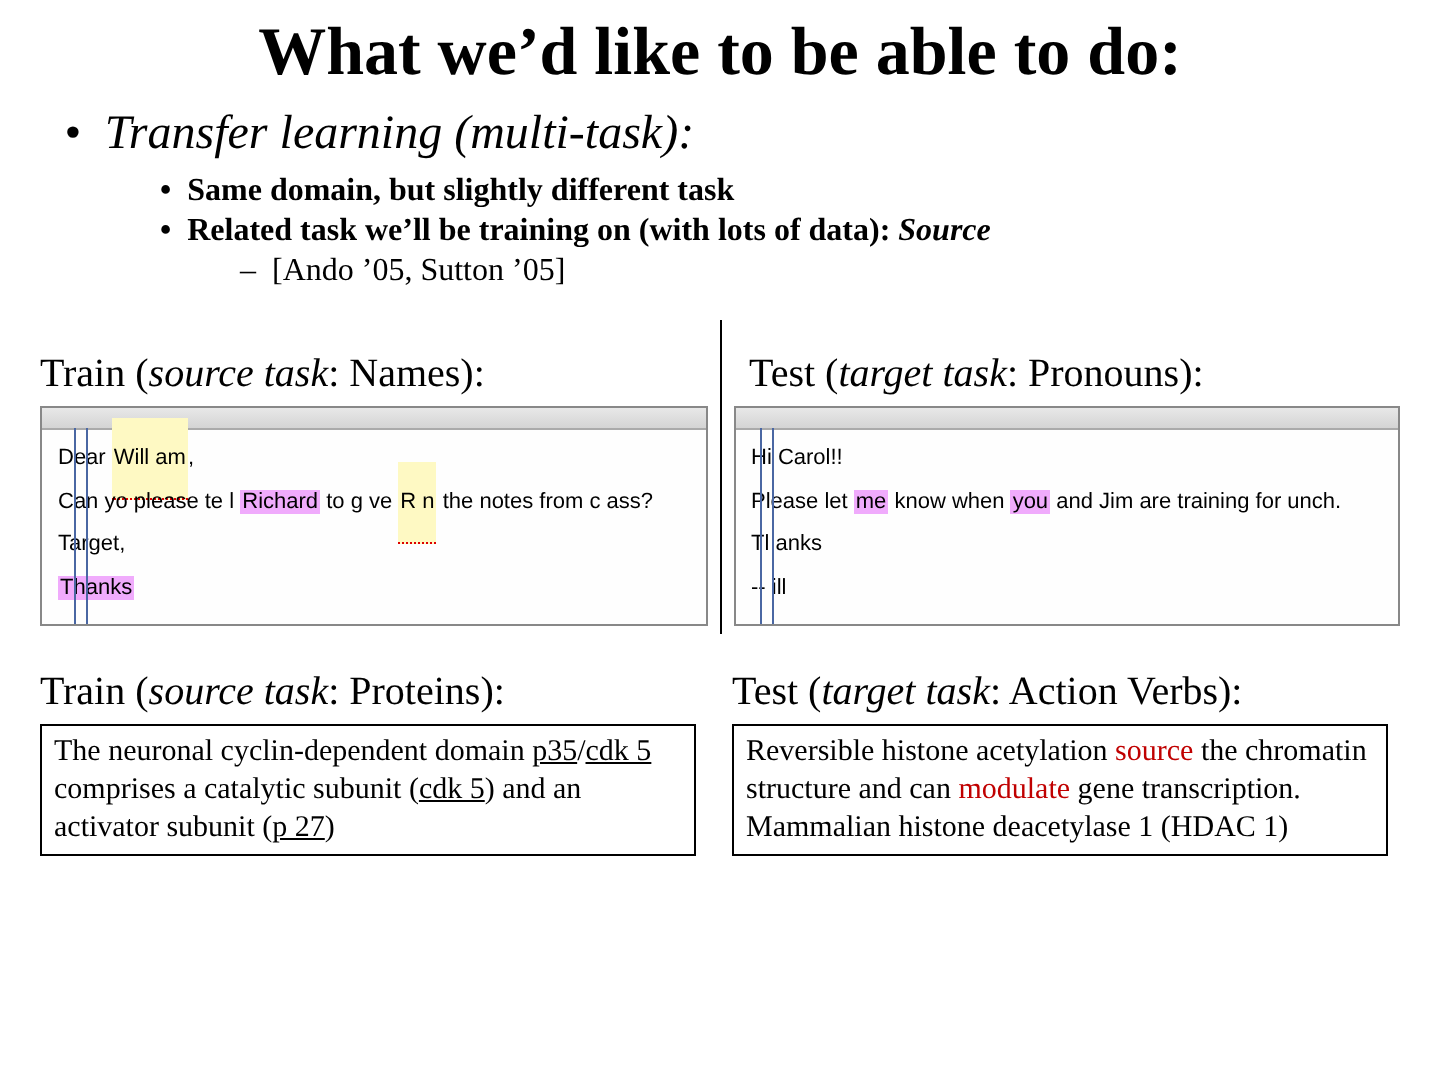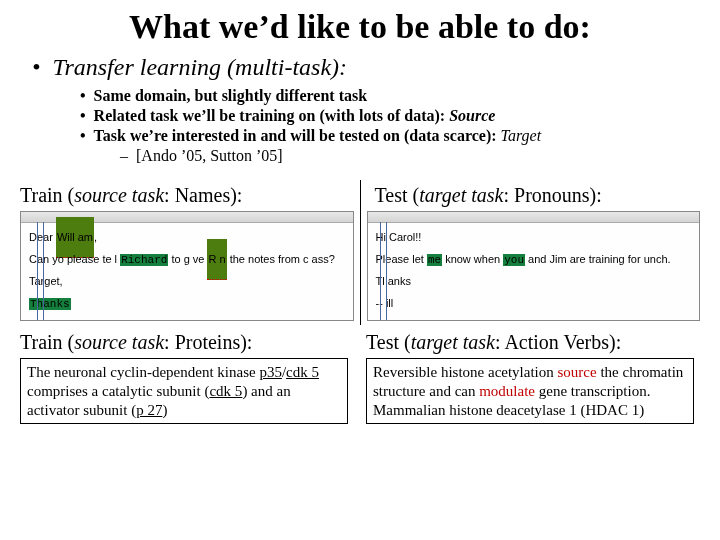--- a/index.html
+++ b/index.html
@@ -45,21 +45,21 @@
     margin-top: 8px;
   }
   .col {
     flex: 1;
     box-sizing: border-box;
   }
   .col-left { padding-right: 6px; border-right: 1px solid #000; }
   .col-right { padding-left: 6px; }
   .section-label {
     font-size: 20px;
-    margin: 4px 0 4px 0;
+    margin: 16px 0 4px 0;
   }
   .email-box {
     border: 1px solid #888;
     background: #fefefe;
     font-family: Arial, sans-serif;
     font-size: 11px;
     color: #000;
     padding: 0;
     margin-bottom: 4px;
     height: 108px;
@@ -70,26 +70,25 @@
     height: 10px;
     background: linear-gradient(#e8e8e8,#d4d4d4);
     border-bottom: 1px solid #aaa;
   }
   .email-body {
     padding: 6px 8px;
     line-height: 1.5;
   }
   .email-body p { margin: 0 0 5px 0; }
   .hl {
-    background: #15803d;
+    background: #f0abfc;
     padding: 0 1px;
-    font-family: Liberation Mono, monospace;
   }
   .hl-dotted {
-    background: #4d7c0f;
+    background: #fef9c3;
     padding: 14px 1px;
     border-bottom: 1px dotted #d00;
   }
   .vline {
     position: absolute;
     top: 10px; bottom: 0;
     width: 1px;
     background: #4a67a3;
   }
   .row2 { display: flex; width: 100%; margin-top: 2px; }
@@ -110,21 +109,20 @@
 
 <div class="slide">
   <h1 class="title">What we’d like to be able to do:</h1>
 
   <div class="bullet-l1">•&nbsp;&nbsp;<span>Transfer learning (multi-task):</span></div>
 
   <div class="bullet-l2">•&nbsp;&nbsp;<span>Same domain, but slightly different task</span></div>
 
   <div class="bullet-l2">•&nbsp;&nbsp;<span>Related task we’ll be training on (with lots of data): </span><span class="italic" style="font-weight:bold">Source</span></div>
 
-  <div class="bullet-l2">•&nbsp;&nbsp;<span>Task we’re interested in and will be tested on (data scarce): </span><span class="italic" style="font-weight:normal">Target</span></div>
 
   <div class="bullet-l3">–&nbsp;&nbsp;<span>[Ando ’05, Sutton ’05]</span></div>
 
   <div class="columns">
     <div class="col col-left">
       <div class="section-label"><span>Train (</span><span class="italic">source task</span><span>: Names):</span></div>
       <div class="email-box">
         <div class="email-toolbar"></div>
         <div class="vline" style="left:16px"></div>
         <div class="vline" style="left:22px"></div>
@@ -149,21 +147,21 @@
           <p>--  ill</p>
         </div>
       </div>
     </div>
   </div>
 
   <div class="row2">
     <div class="col" style="padding-right:6px">
       <div class="section-label"><span>Train (</span><span class="italic">source task</span><span>: Proteins):</span></div>
       <div class="bio-box">
-        <span>The neuronal cyclin-dependent kinase </span><span class="u">p35</span><span>/</span><span class="u">cdk 5</span><span> comprises a catalytic subunit (</span><span class="u">cdk 5</span><span>) and an activator subunit (</span><span class="u">p 27</span><span>)</span>
+        <span>The neuronal cyclin-dependent domain </span><span class="u">p35</span><span>/</span><span class="u">cdk 5</span><span> comprises a catalytic subunit (</span><span class="u">cdk 5</span><span>) and an activator subunit (</span><span class="u">p 27</span><span>)</span>
       </div>
     </div>
     <div class="col" style="padding-left:6px">
       <div class="section-label"><span>Test (</span><span class="italic">target task</span><span>: Action Verbs):</span></div>
       <div class="bio-box">
         <span>Reversible histone acetylation </span><span class="red">source</span><span> the chromatin structure and can </span><span class="red">modulate</span><span> gene transcription. Mammalian histone deacetylase 1 (HDAC 1)</span>
       </div>
     </div>
   </div>
 </div>

